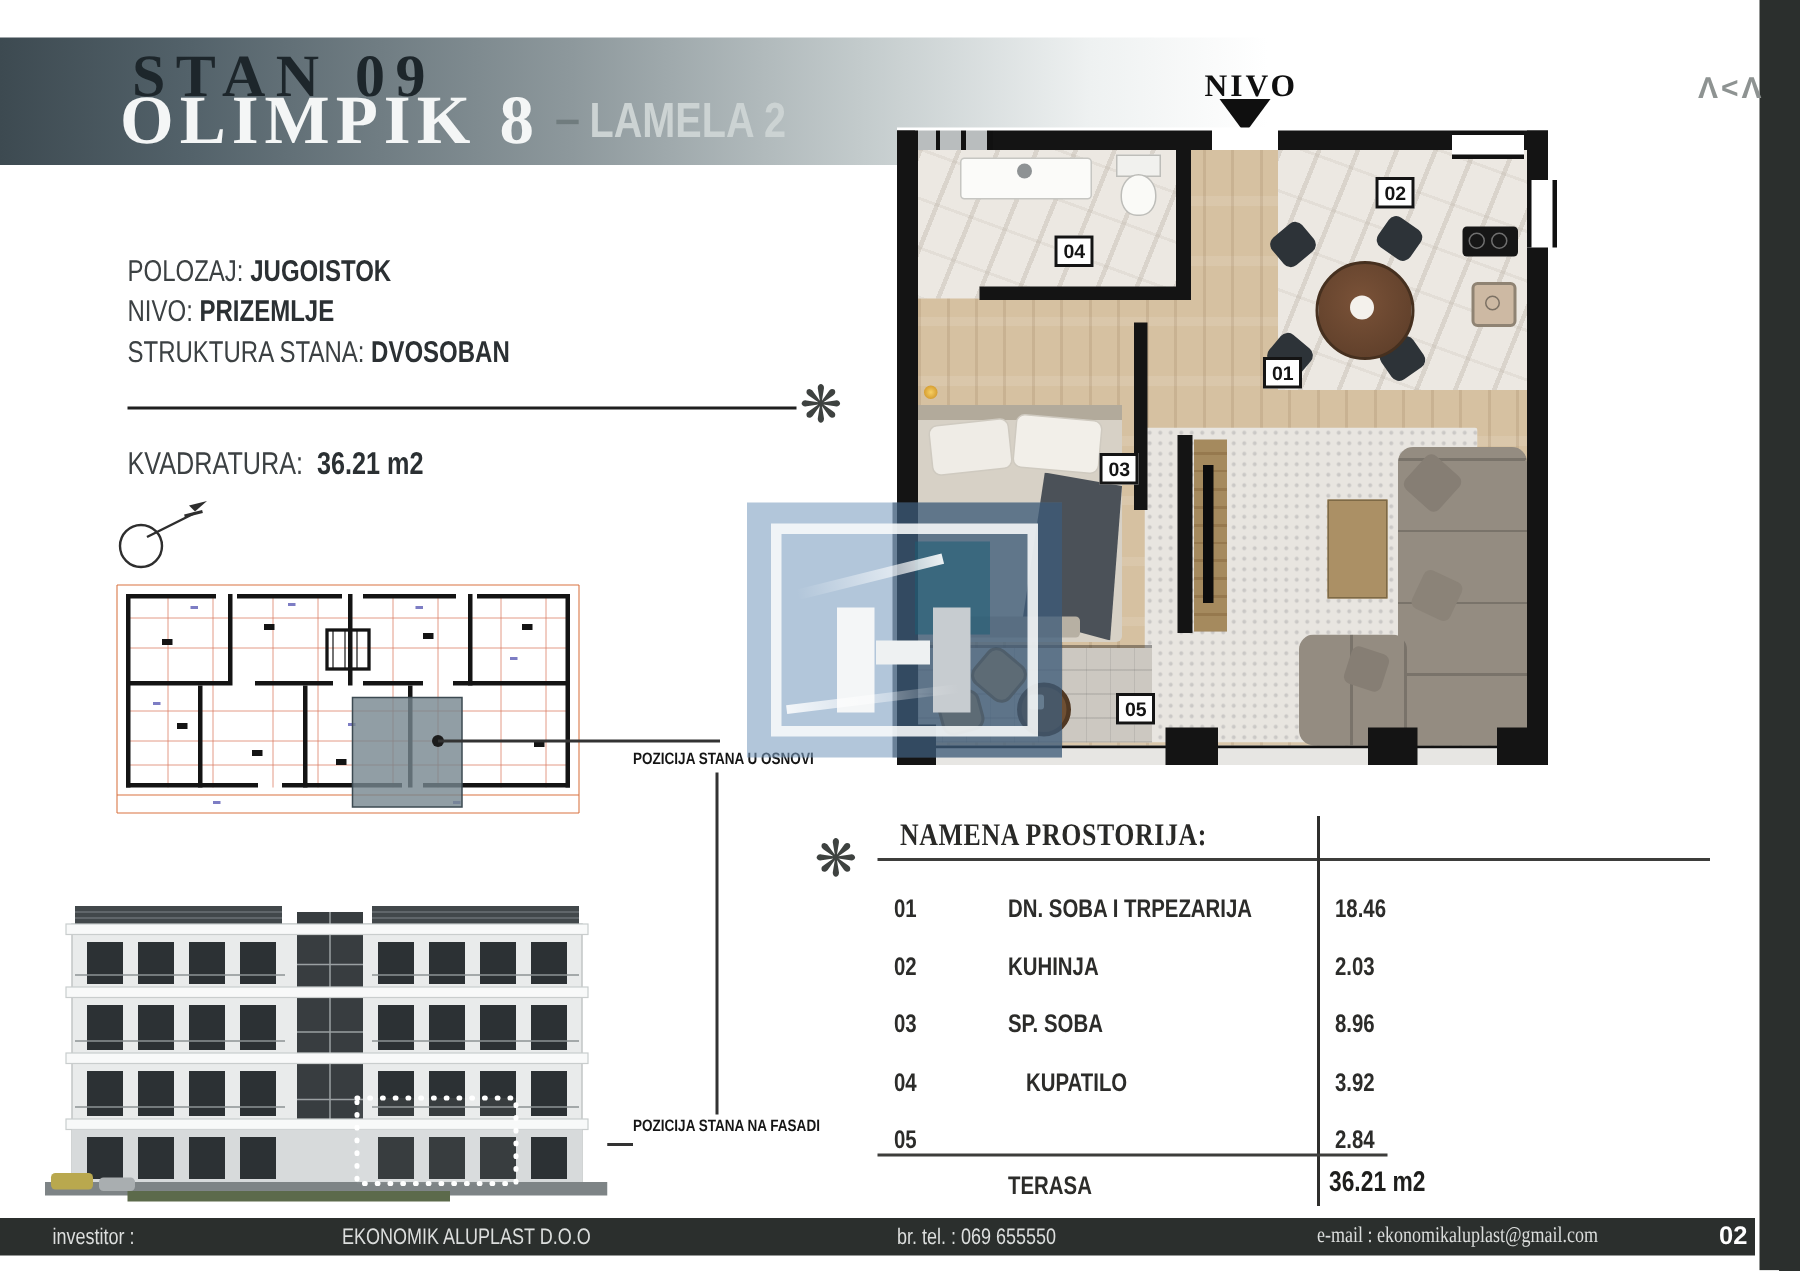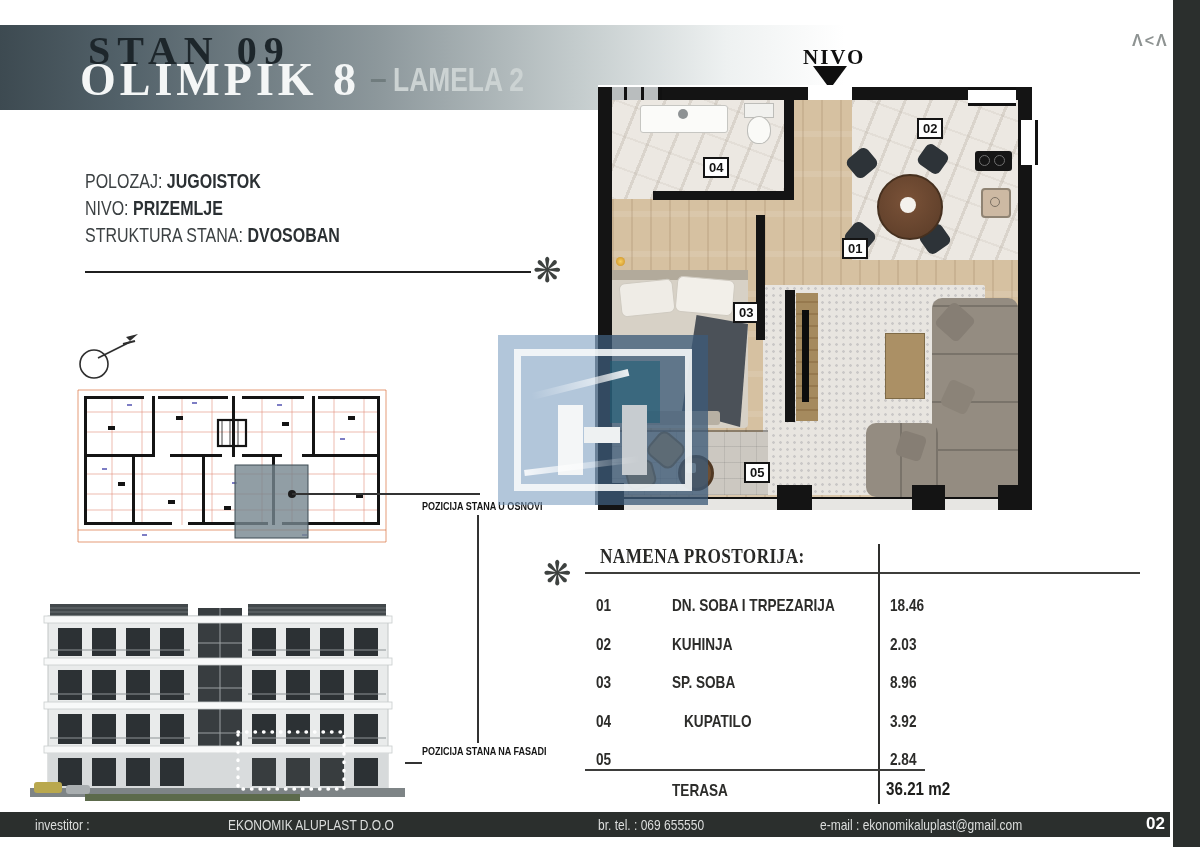--- a/index.html
+++ b/index.html
@@ -16,21 +16,21 @@
     font-size:40px;letter-spacing:7px;color:#1d262b;z-index:1;}
   #project-row{left:80px;top:53px;z-index:2;white-space:nowrap;}
   #project-name{font-family:"Liberation Serif",serif;font-weight:700;font-size:46px;
     letter-spacing:4px;color:#f4f6f6;}
   #project-dash{font-size:30px;color:#707c7e;font-weight:700;margin:0 6px 0 10px;vertical-align:6px;}
   #project-lamela{font-size:33px;color:#ccd3d3;font-weight:700;vertical-align:4px;
     display:inline-block;transform:scaleX(.8);transform-origin:0 50%;}
 
   
   #right-stripe{left:1173px;top:0;width:27px;height:847px;background:#2b2f2d;}
-  #aka-logo{left:1132px;top:32px;font-size:16px;color:#8e9392;letter-spacing:2px;font-weight:700;}
+  #aka-logo{left:1132px;top:48px;font-size:20px;color:#8e9392;letter-spacing:2px;font-weight:700;}
 
   
   .info-line{left:85px;font-size:20px;color:#33383a;}
   .info-line .lbl{font-weight:400;color:#3c4143;}
   .info-line .val{font-weight:700;color:#2b3033;}
   #divider-line{left:85px;top:271px;width:446px;height:2px;background:#1f1f1f;}
   .snowflake{font-family:"DejaVu Sans",sans-serif;color:#3e4240;font-size:34px;line-height:34px;}
   #kvadratura{left:85px;top:298px;font-size:21px;}
 
   
@@ -113,20 +113,23 @@
     <span class="cond"><span class="lbl">POLOZAJ:</span>&nbsp;<span class="val">JUGOISTOK</span></span>
   </div>
   <div class="abs info-line" style="top:197px;">
     <span class="cond"><span class="lbl">NIVO:</span>&nbsp;<span class="val">PRIZEMLJE</span></span>
   </div>
   <div class="abs info-line" style="top:224px;">
     <span class="cond"><span class="lbl">STRUKTURA STANA:</span>&nbsp;<span class="val">DVOSOBAN</span></span>
   </div>
   <div class="abs" id="divider-line"></div>
   <div class="abs snowflake" style="left:533px;top:253px;">❋</div>
+  <div class="abs info-line" id="kvadratura">
+    <span class="cond"><span class="lbl">KVADRATURA:</span>&nbsp;&nbsp;<span class="val">36.21 m2</span></span>
+  </div>
 
   <svg class="abs" style="left:68px;top:333px;" width="84" height="52" viewBox="0 0 84 52">
     <circle cx="26" cy="31" r="14" fill="none" stroke="#2e2e2e" stroke-width="1.6"></circle>
     <line x1="30" y1="25" x2="62" y2="9" stroke="#2e2e2e" stroke-width="1.6"></line>
     <path d="M58 4 L70 1 L62 8 Z" fill="#2e2e2e"></path>
     <path d="M55 11 L67 8" stroke="#2e2e2e" stroke-width="2"></path>
   </svg>
 
   <svg class="abs" style="left:72px;top:382px;" width="320" height="170" viewBox="0 0 320 170">
     <rect x="1" y="4" width="318" height="160" fill="#ffffff"></rect>
@@ -416,16 +419,16 @@
   <div class="abs trow-name" style="top:781px;"><span class="cond">TERASA</span></div>
   <div class="abs trow-val" style="top:750px;"><span class="cond">2.84</span></div>
 
   <div class="abs" id="total-line"></div>
   <div class="abs" id="table-total"><span class="cond">36.21 m2</span></div>
 
   <div class="abs" id="footer-bar"></div>
   <div class="abs foot-txt" style="left:35px;"><span class="cond">investitor :</span></div>
   <div class="abs foot-txt" style="left:228px;"><span class="cond">EKONOMIK ALUPLAST D.O.O</span></div>
   <div class="abs foot-txt" style="left:598px;"><span class="cond">br. tel. : 069 655550</span></div>
-  <div class="abs foot-txt" style="left:820px;"><span class="cond">e-mail :  ekonomikaluplast@gmail.com</span></div>
+  <div class="abs foot-txt" style="left:878px;font-family:Liberation Serif, serif;"><span class="cond">e-mail :  ekonomikaluplast@gmail.com</span></div>
   <div class="abs" id="page-num">02</div>
 
 </div>
 
 </body></html>

